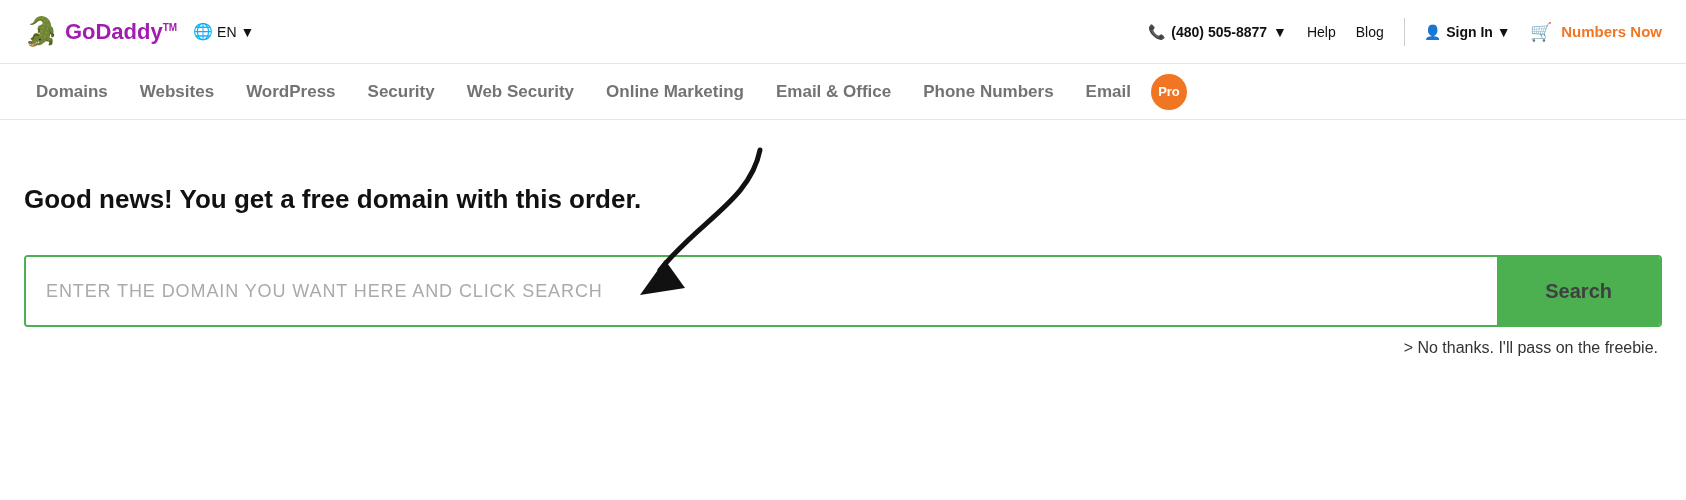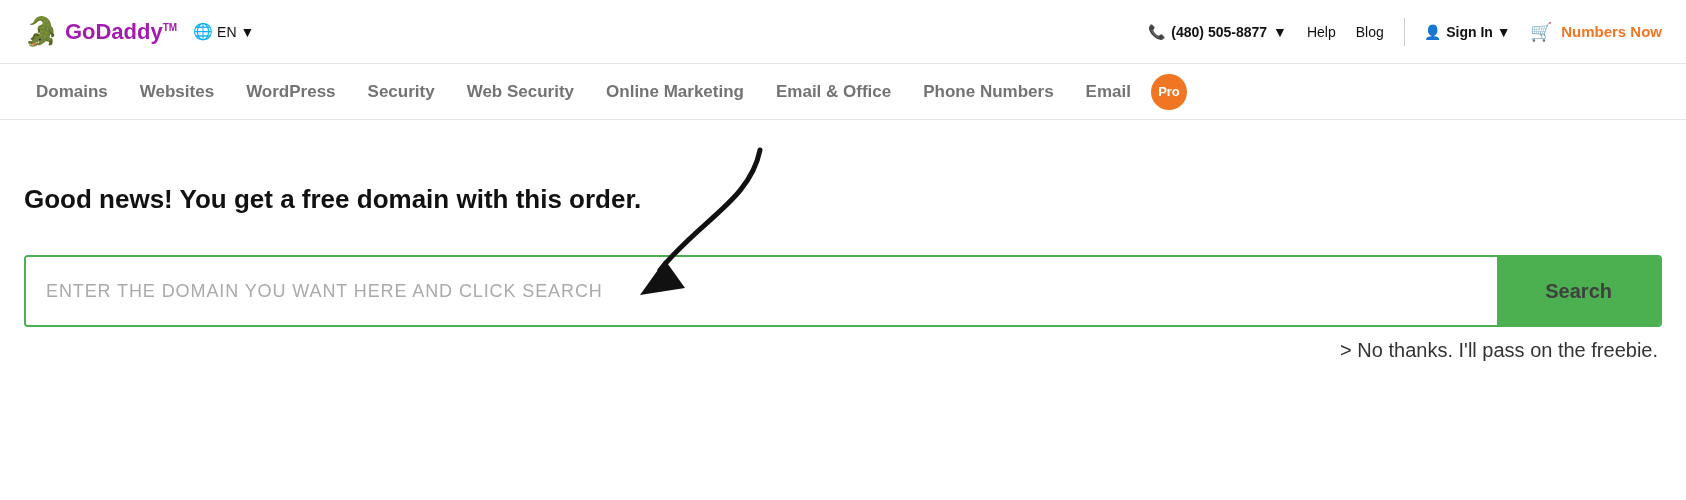--- a/index.html
+++ b/index.html
@@ -196,21 +196,21 @@
     }
 
     
     .no-thanks-row {
       display: flex;
       justify-content: flex-end;
       margin-top: 12px;
       padding-right: 4px;
     }
     .no-thanks-link {
-      font-size: 20px;
+      font-size: 16px;
       color: #333;
       cursor: pointer;
       text-decoration: none;
     }
     .no-thanks-link::before {
       content: '> ';
     }
   </style>
 </head>
 <body>

